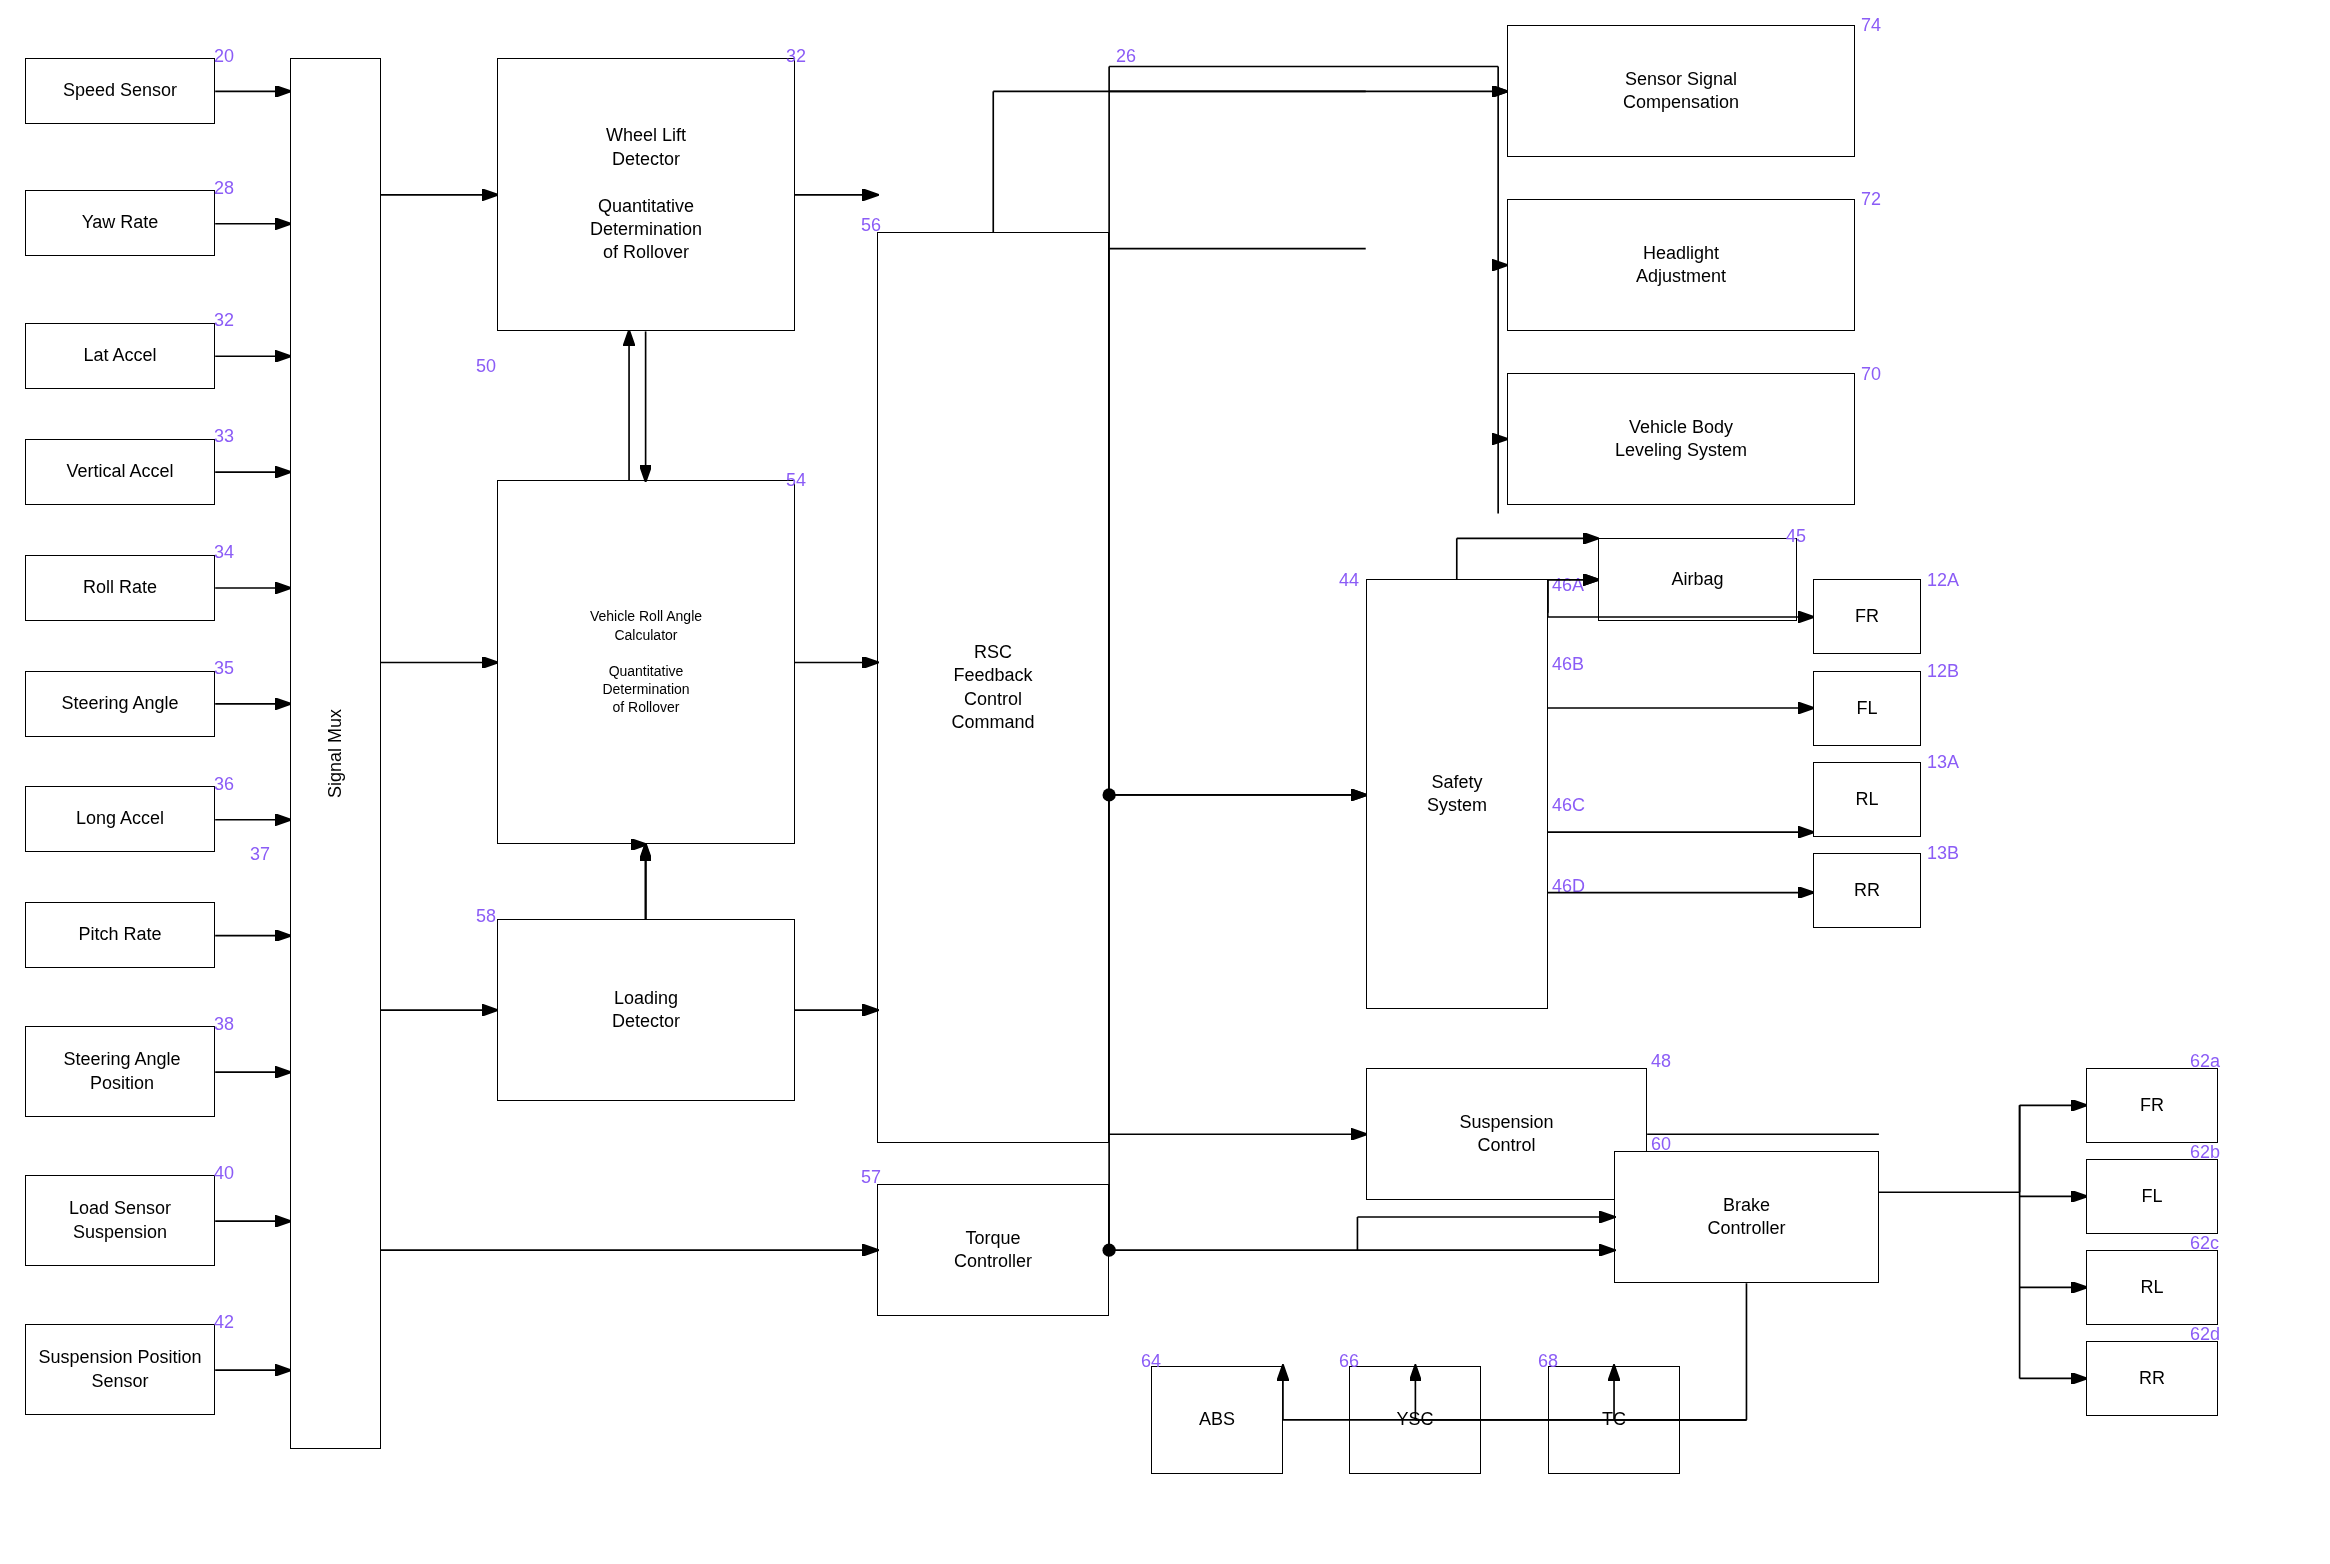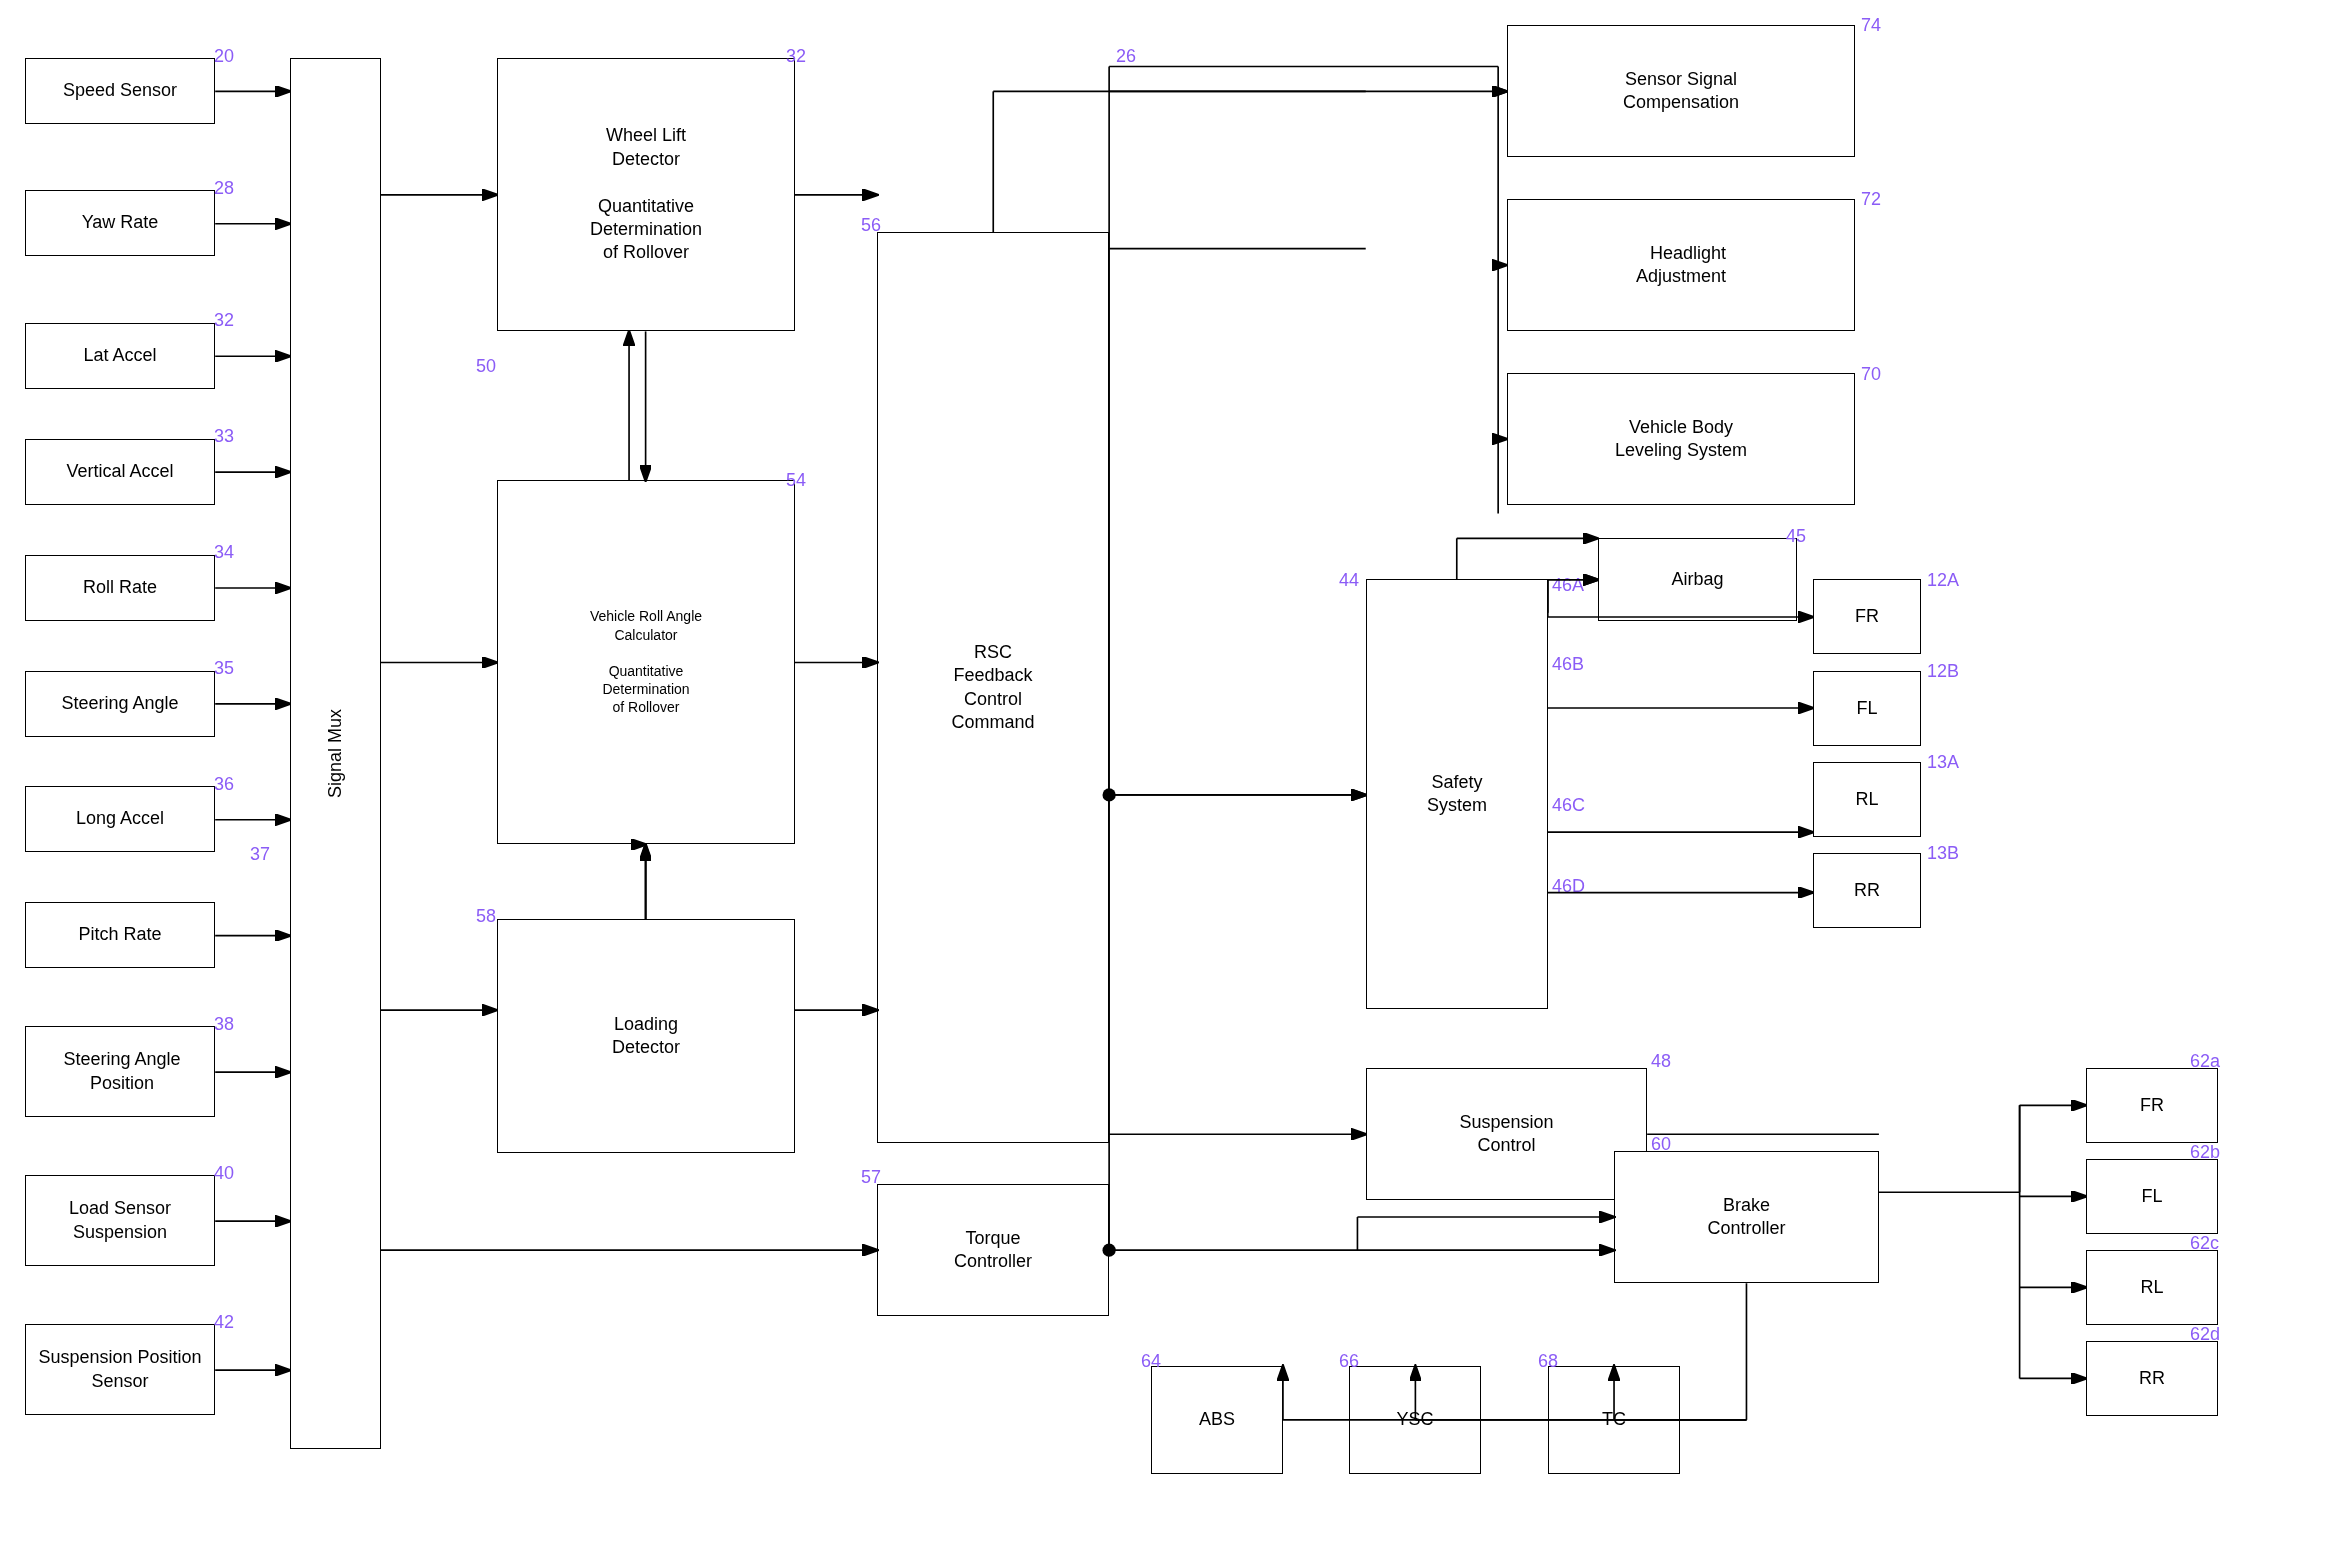--- a/index.html
+++ b/index.html
@@ -79,29 +79,29 @@
   <div class="box" style="left:25px;top:1175px;width:190px;height:91px;font-size:18px;">Load Sensor Suspension</div>
 
   <div class="box" style="left:25px;top:1324px;width:190px;height:91px;font-size:18px;">Suspension Position Sensor</div>
 
   <div class="box" style="left:290px;top:58px;width:91px;height:1391px;font-size:18px;writing-mode:vertical-rl;text-orientation:mixed;transform:rotate(180deg);">Signal Mux</div>
 
   <div class="box" style="left:497px;top:58px;width:298px;height:273px;font-size:18px;">Wheel Lift<br>Detector<br><br>Quantitative<br>Determination<br>of Rollover</div>
 
   <div class="box" style="left:497px;top:480px;width:298px;height:364px;font-size:14px;">Vehicle Roll Angle<br>Calculator<br><br>Quantitative<br>Determination<br>of Rollover</div>
 
-  <div class="box" style="left:497px;top:919px;width:298px;height:234px;font-size:18px;">Loading<br>Detector</div>
+  <div class="box" style="left:497px;top:919px;width:298px;height:182px;font-size:18px;">Loading<br>Detector</div>
 
   <div class="box" style="left:877px;top:232px;width:232px;height:911px;font-size:18px;">RSC<br>Feedback<br>Control<br>Command</div>
 
   <div class="box" style="left:877px;top:1184px;width:232px;height:132px;font-size:18px;">Torque<br>Controller</div>
 
   <div class="box" style="left:1507px;top:25px;width:348px;height:132px;font-size:18px;">Sensor Signal<br>Compensation</div>
 
-  <div class="box" style="left:1507px;top:199px;width:348px;height:132px;font-size:18px;text-align:right;">Headlight<br>Adjustment</div>
+  <div class="box" style="left:1507px;top:199px;width:348px;height:132px;font-size:18px;">Headlight<br>Adjustment</div>
 
   <div class="box" style="left:1507px;top:373px;width:348px;height:132px;font-size:18px;">Vehicle Body<br>Leveling System</div>
 
   <div class="box" style="left:1598px;top:538px;width:199px;height:83px;font-size:18px;">Airbag</div>
 
   <div class="box" style="left:1366px;top:579px;width:182px;height:430px;font-size:18px;">Safety<br>System</div>
 
   <div class="box" style="left:1813px;top:579px;width:108px;height:75px;font-size:18px;">FR</div>
 
   <div class="box" style="left:1813px;top:671px;width:108px;height:75px;font-size:18px;">FL</div>

